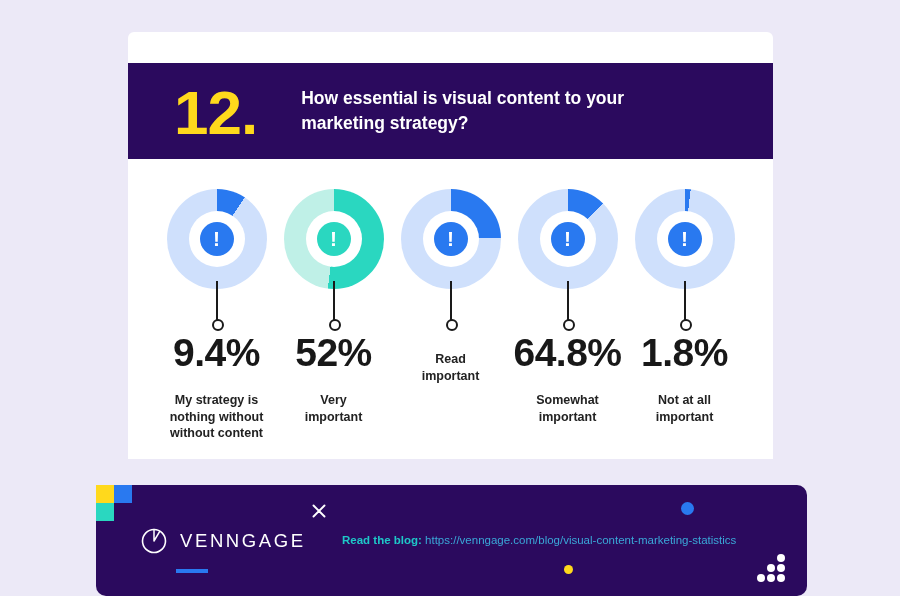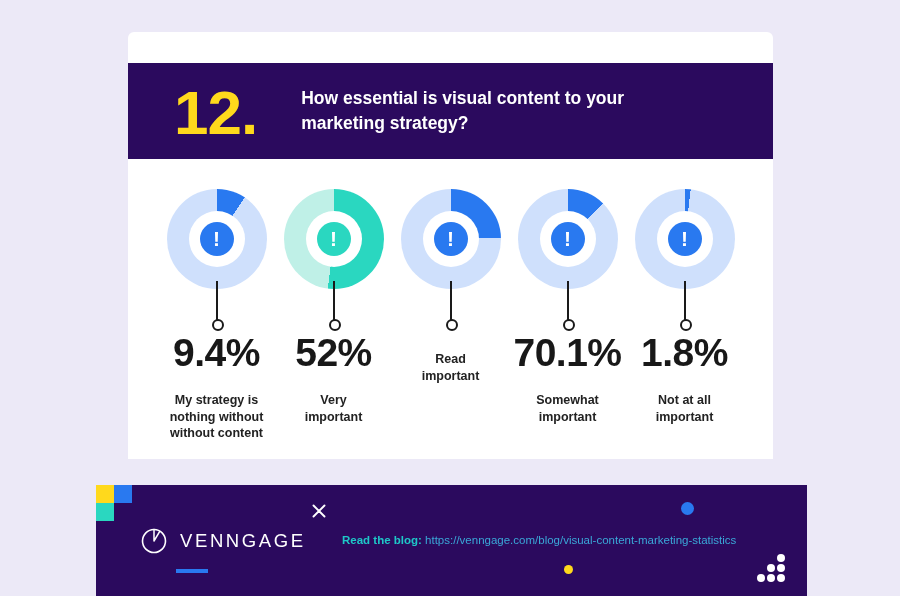--- a/index.html
+++ b/index.html
@@ -326,21 +326,21 @@
           <div class="donut" style="background: conic-gradient(rgb(41, 121, 240) 0deg, rgb(41, 121, 240) 44.28deg, rgb(207, 224, 252) 44.28deg, rgb(207, 224, 252) 360deg);"></div>
           <div class="donut-hole"></div>
           <div class="donut-badge" style="background: rgb(41, 121, 240);">
             <span>!</span>
           </div>
         </div>
         <div class="connector">
           <div class="stem"></div>
           <div class="knob"></div>
         </div>
-        <div class="pct">70.1%</div>
+        <div class="pct">64.8%</div>
         <div class="cat-label">
           <div>Somewhat</div>
           <div>important</div>
         </div>
       </div>
       <div class="chart-col">
         <div class="donut-wrap">
           <div class="donut" style="background: conic-gradient(rgb(41, 121, 240) 0deg, rgb(41, 121, 240) 6.48deg, rgb(207, 224, 252) 6.48deg, rgb(207, 224, 252) 360deg);"></div>
           <div class="donut-hole"></div>
           <div class="donut-badge" style="background: rgb(41, 121, 240);">
@@ -354,21 +354,21 @@
         <div class="pct">1.8%</div>
         <div class="cat-label">
           <div>Not at all</div>
           <div>important</div>
         </div>
       </div>
     </div>
 
 </div>
 
-<div id="footer" style="background: rgb(43, 10, 94);">
+<div id="footer" style="background: rgb(43, 10, 94); border-radius: 10px;">
 
   <div class="swatch" id="swatch-yellow" style="background: rgb(255, 217, 28);"></div>
   <div class="swatch" id="swatch-blue" style="background: rgb(41, 121, 240);"></div>
   <div class="swatch" id="swatch-teal" style="background: rgb(42, 215, 192);"></div>
 
   <div id="close-mark">
     <svg width="16" height="16" viewBox="0 0 16 16">
       <path d="M2.5 2.5 L13.5 13.5 M13.5 2.5 L2.5 13.5" stroke="#ffffff" stroke-width="1.9" fill="none" stroke-linecap="round"></path>
     </svg>
   </div>

